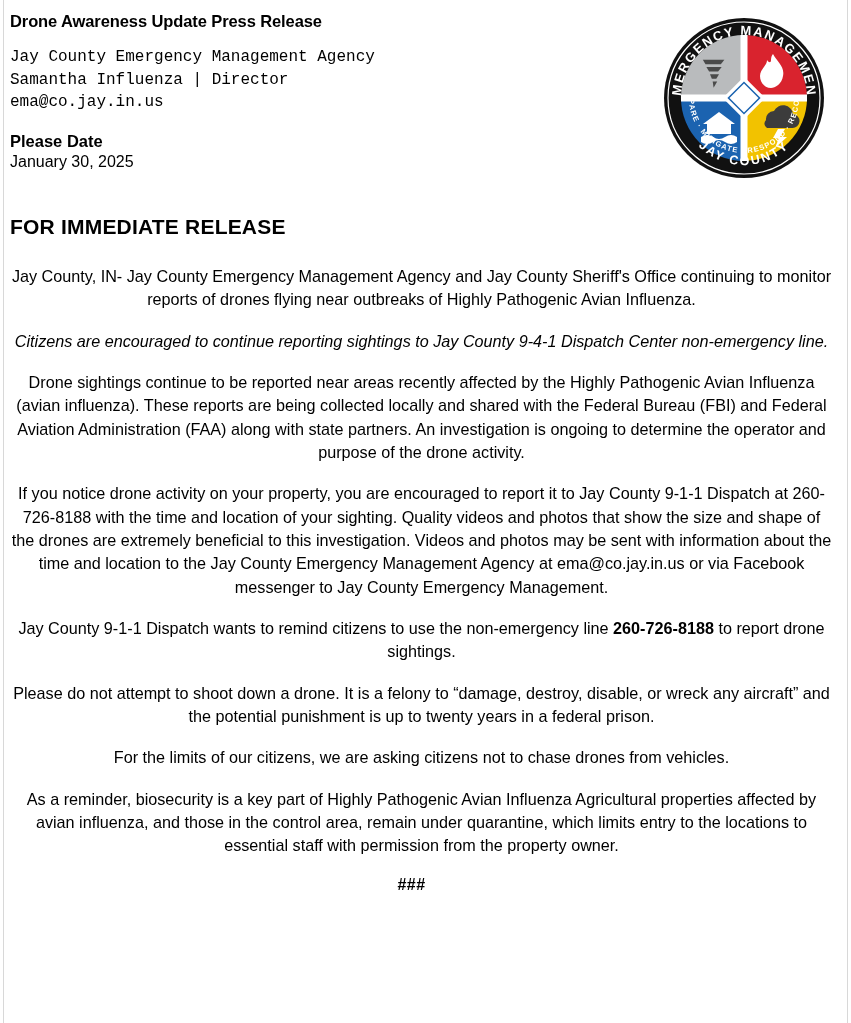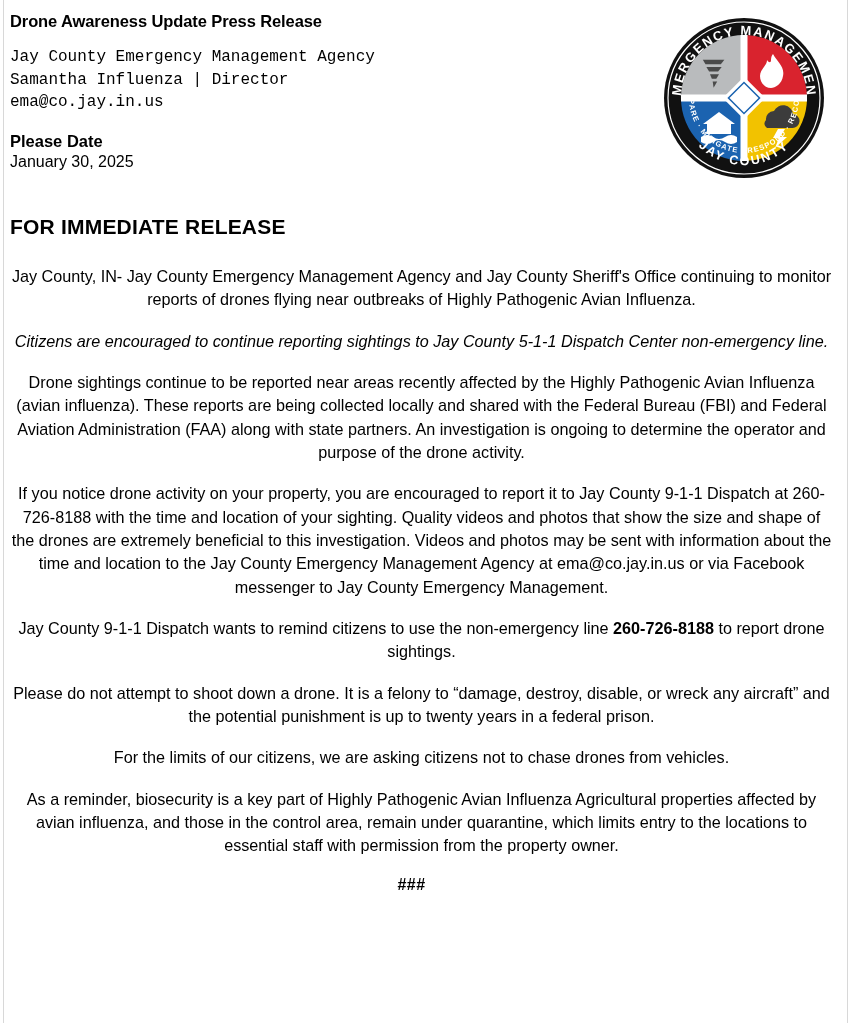--- a/index.html
+++ b/index.html
@@ -174,21 +174,21 @@
     <div>ema@co.jay.in.us</div>
   </div>
 
   <div class="release-date-label">Please Date</div>
   <div class="release-date-value">January 30, 2025</div>
 
   <div class="headline">FOR IMMEDIATE RELEASE</div>
 
   <p class="body-text">Jay County, IN- Jay County Emergency Management Agency and Jay County Sheriff's Office continuing to monitor reports of drones flying near outbreaks of Highly Pathogenic Avian Influenza.</p>
 
-  <p class="body-text italic">Citizens are encouraged to continue reporting sightings to Jay County 5-1-1 Dispatch Center non-emergency line.</p>
+  <p class="body-text italic">Citizens are encouraged to continue reporting sightings to Jay County 9-4-1 Dispatch Center non-emergency line.</p>
 
   <p class="body-text">Drone sightings continue to be reported near areas recently affected by the Highly Pathogenic Avian Influenza (avian influenza). These reports are being collected locally and shared with the Federal Bureau (FBI) and Federal Aviation Administration (FAA) along with state partners. An investigation is ongoing to determine the operator and purpose of the drone activity.</p>
 
   <p class="body-text">If you notice drone activity on your property, you are encouraged to report it to Jay County 9-1-1 Dispatch at 260-726-8188 with the time and location of your sighting. Quality videos and photos that show the size and shape of the drones are extremely beneficial to this investigation. Videos and photos may be sent with information about the time and location to the Jay County Emergency Management Agency at ema@co.jay.in.us or via Facebook messenger to Jay County Emergency Management.</p>
 
   <p class="body-text">
     <span>Jay County 9-1-1 Dispatch wants to remind citizens to use the non-emergency line </span><span class="bold">260-726-8188</span><span> to report drone sightings.</span>
   </p>
 
   <p class="body-text">Please do not attempt to shoot down a drone. It is a felony to “damage, destroy, disable, or wreck any aircraft” and the potential punishment is up to twenty years in a federal prison.</p>

